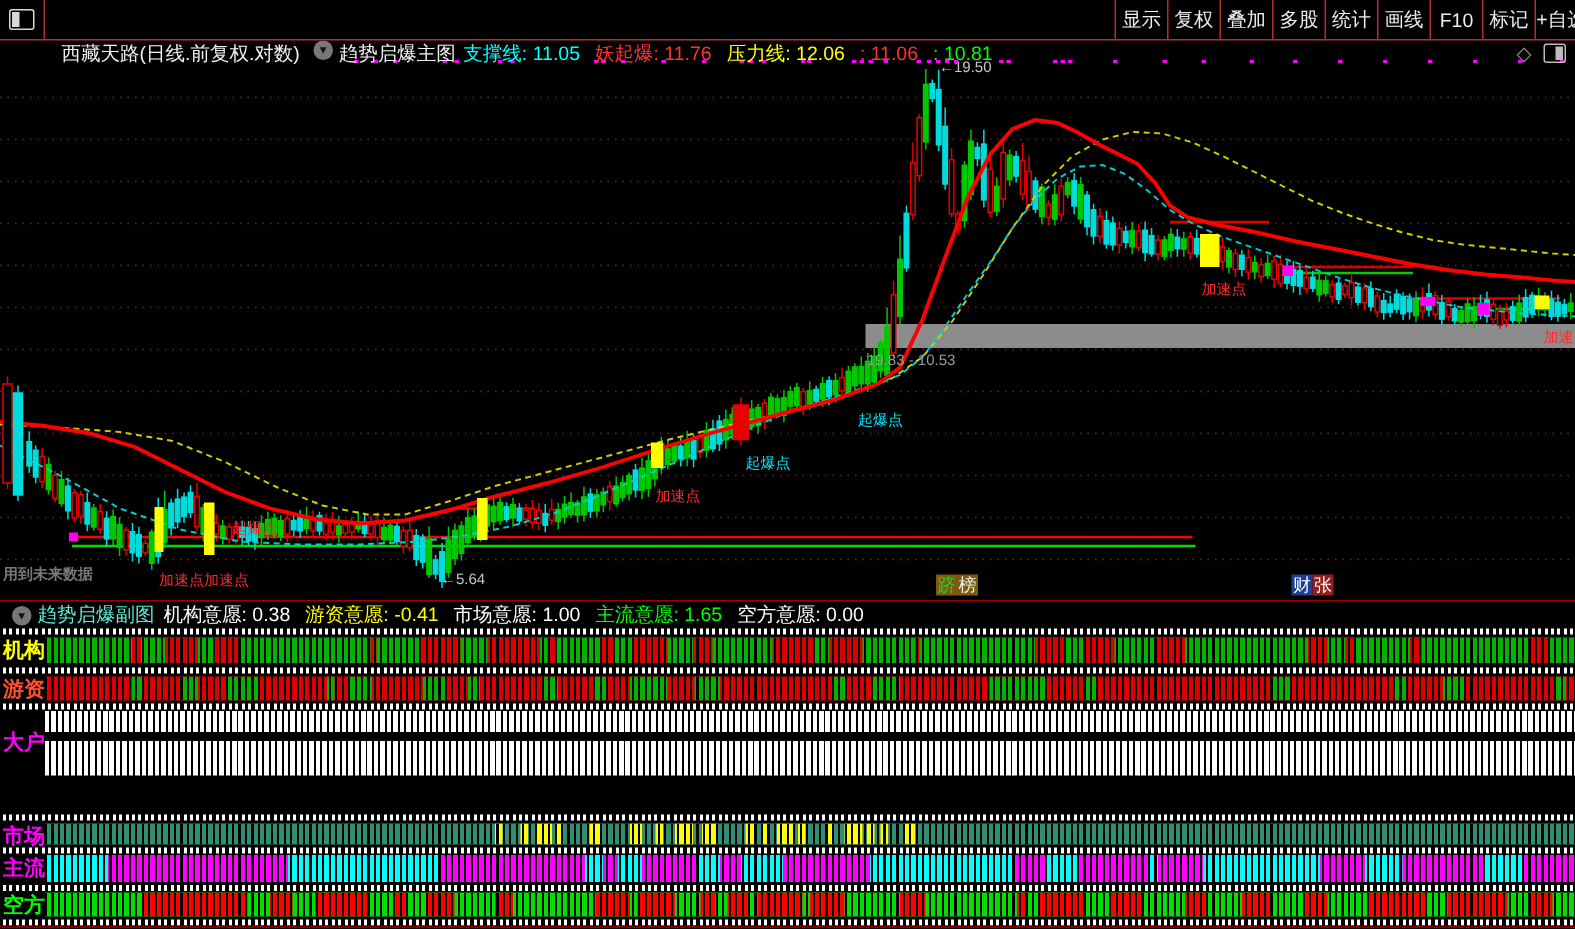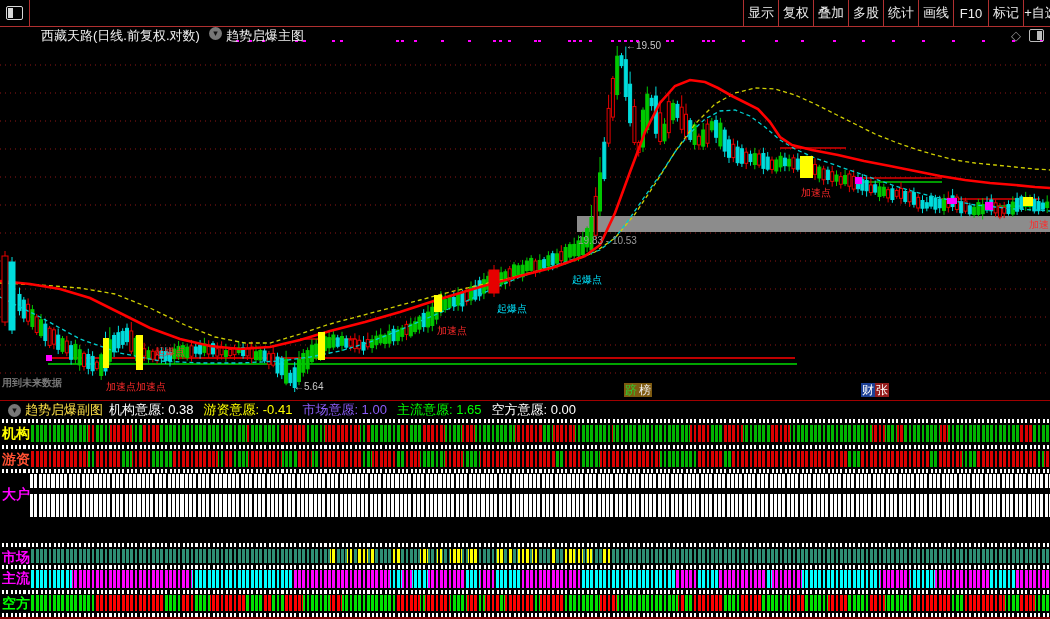--- a/index.html
+++ b/index.html
@@ -68,20 +68,21 @@
         <span class="topbtn">F10</span>
         <span class="topbtn">标记</span>
         <span class="topbtn">+自选</span>
       </div>
   </div>
 
   <div class="titlebar">
     <span class="sp" style="color:#f0f0f0">西藏天路(日线.前复权.对数)</span>
     <span class="drop-icon">▾</span>
     <span class="sp" style="color:#f0f0f0">趋势启爆主图</span>
+    <span id="title-values"><span class="kv" style="color: rgb(0, 255, 255);">支撑线: 11.05</span><span class="kv" style="color: rgb(255, 50, 50);">妖起爆: 11.76</span><span class="kv" style="color: rgb(255, 255, 0);">压力线: 12.06</span><span class="kv" style="color: rgb(255, 50, 50);">: 11.06</span><span class="kv" style="color: rgb(0, 255, 0);">: 10.81</span></span>
   </div>
   <div class="right-icons">
     <span class="diamond">◇</span>
     <span class="half-box"></span>
   </div>
 
   <div id="chartwrap">
       <svg width="1050" height="401">
         <line x1="0" x2="1050" y1="65" y2="65" stroke="#8f1616" stroke-width="1" stroke-dasharray="1 4"></line>
         <line x1="0" x2="1050" y1="93" y2="93" stroke="#8f1616" stroke-width="1" stroke-dasharray="1 4"></line>
@@ -602,22 +603,22 @@
         <rect x="46" y="355" width="6" height="6" fill="#ff00ff"></rect>
         <rect x="855" y="177" width="7" height="7" fill="#ff00ff"></rect>
         <rect x="947" y="198" width="10" height="6" fill="#ff00ff"></rect>
         <rect x="985" y="202" width="8" height="8" fill="#ff00ff"></rect>
       </svg>
     </div>
   <div class="chart-bline"></div>
 
   <div class="subheader">
     <span class="drop-icon">▾</span>
-    <span class="sp" style="color:#fde047">趋势启爆副图</span>
-    <span id="sub-values"><span class="kv" style="color: rgb(255, 255, 255);">机构意愿: 0.38</span><span class="kv" style="color: rgb(255, 255, 0);">游资意愿: -0.41</span><span class="kv" style="color: #8b5cf6;">市场意愿: 1.00</span><span class="kv" style="color: rgb(0, 255, 0);">主流意愿: 1.65</span><span class="kv" style="color: rgb(255, 255, 255);">空方意愿: 0.00</span></span>
+    <span class="sp" style="color:#5eead4">趋势启爆副图</span>
+    <span id="sub-values"><span class="kv" style="color: rgb(255, 255, 255);">机构意愿: 0.38</span><span class="kv" style="color: rgb(255, 255, 0);">游资意愿: -0.41</span><span class="kv" style="color: #ffffff;">市场意愿: 1.00</span><span class="kv" style="color: rgb(0, 255, 0);">主流意愿: 1.65</span><span class="kv" style="color: rgb(255, 255, 255);">空方意愿: 0.00</span></span>
   </div>
   <div id="subpanel">
       <div class="ticks" style="top: 419px;"></div>
       <div class="ticks" style="top: 445px;"></div>
       <div class="ticks" style="top: 469px;"></div>
       <div class="ticks" style="top: 543px;"></div>
       <div class="ticks" style="top: 565px;"></div>
       <div class="ticks" style="top: 590px;"></div>
       <div class="ticks" style="top: 613px;"></div>
       <div class="band" style="top: 425px; height: 17px; background: rgb(0, 180, 0);">

